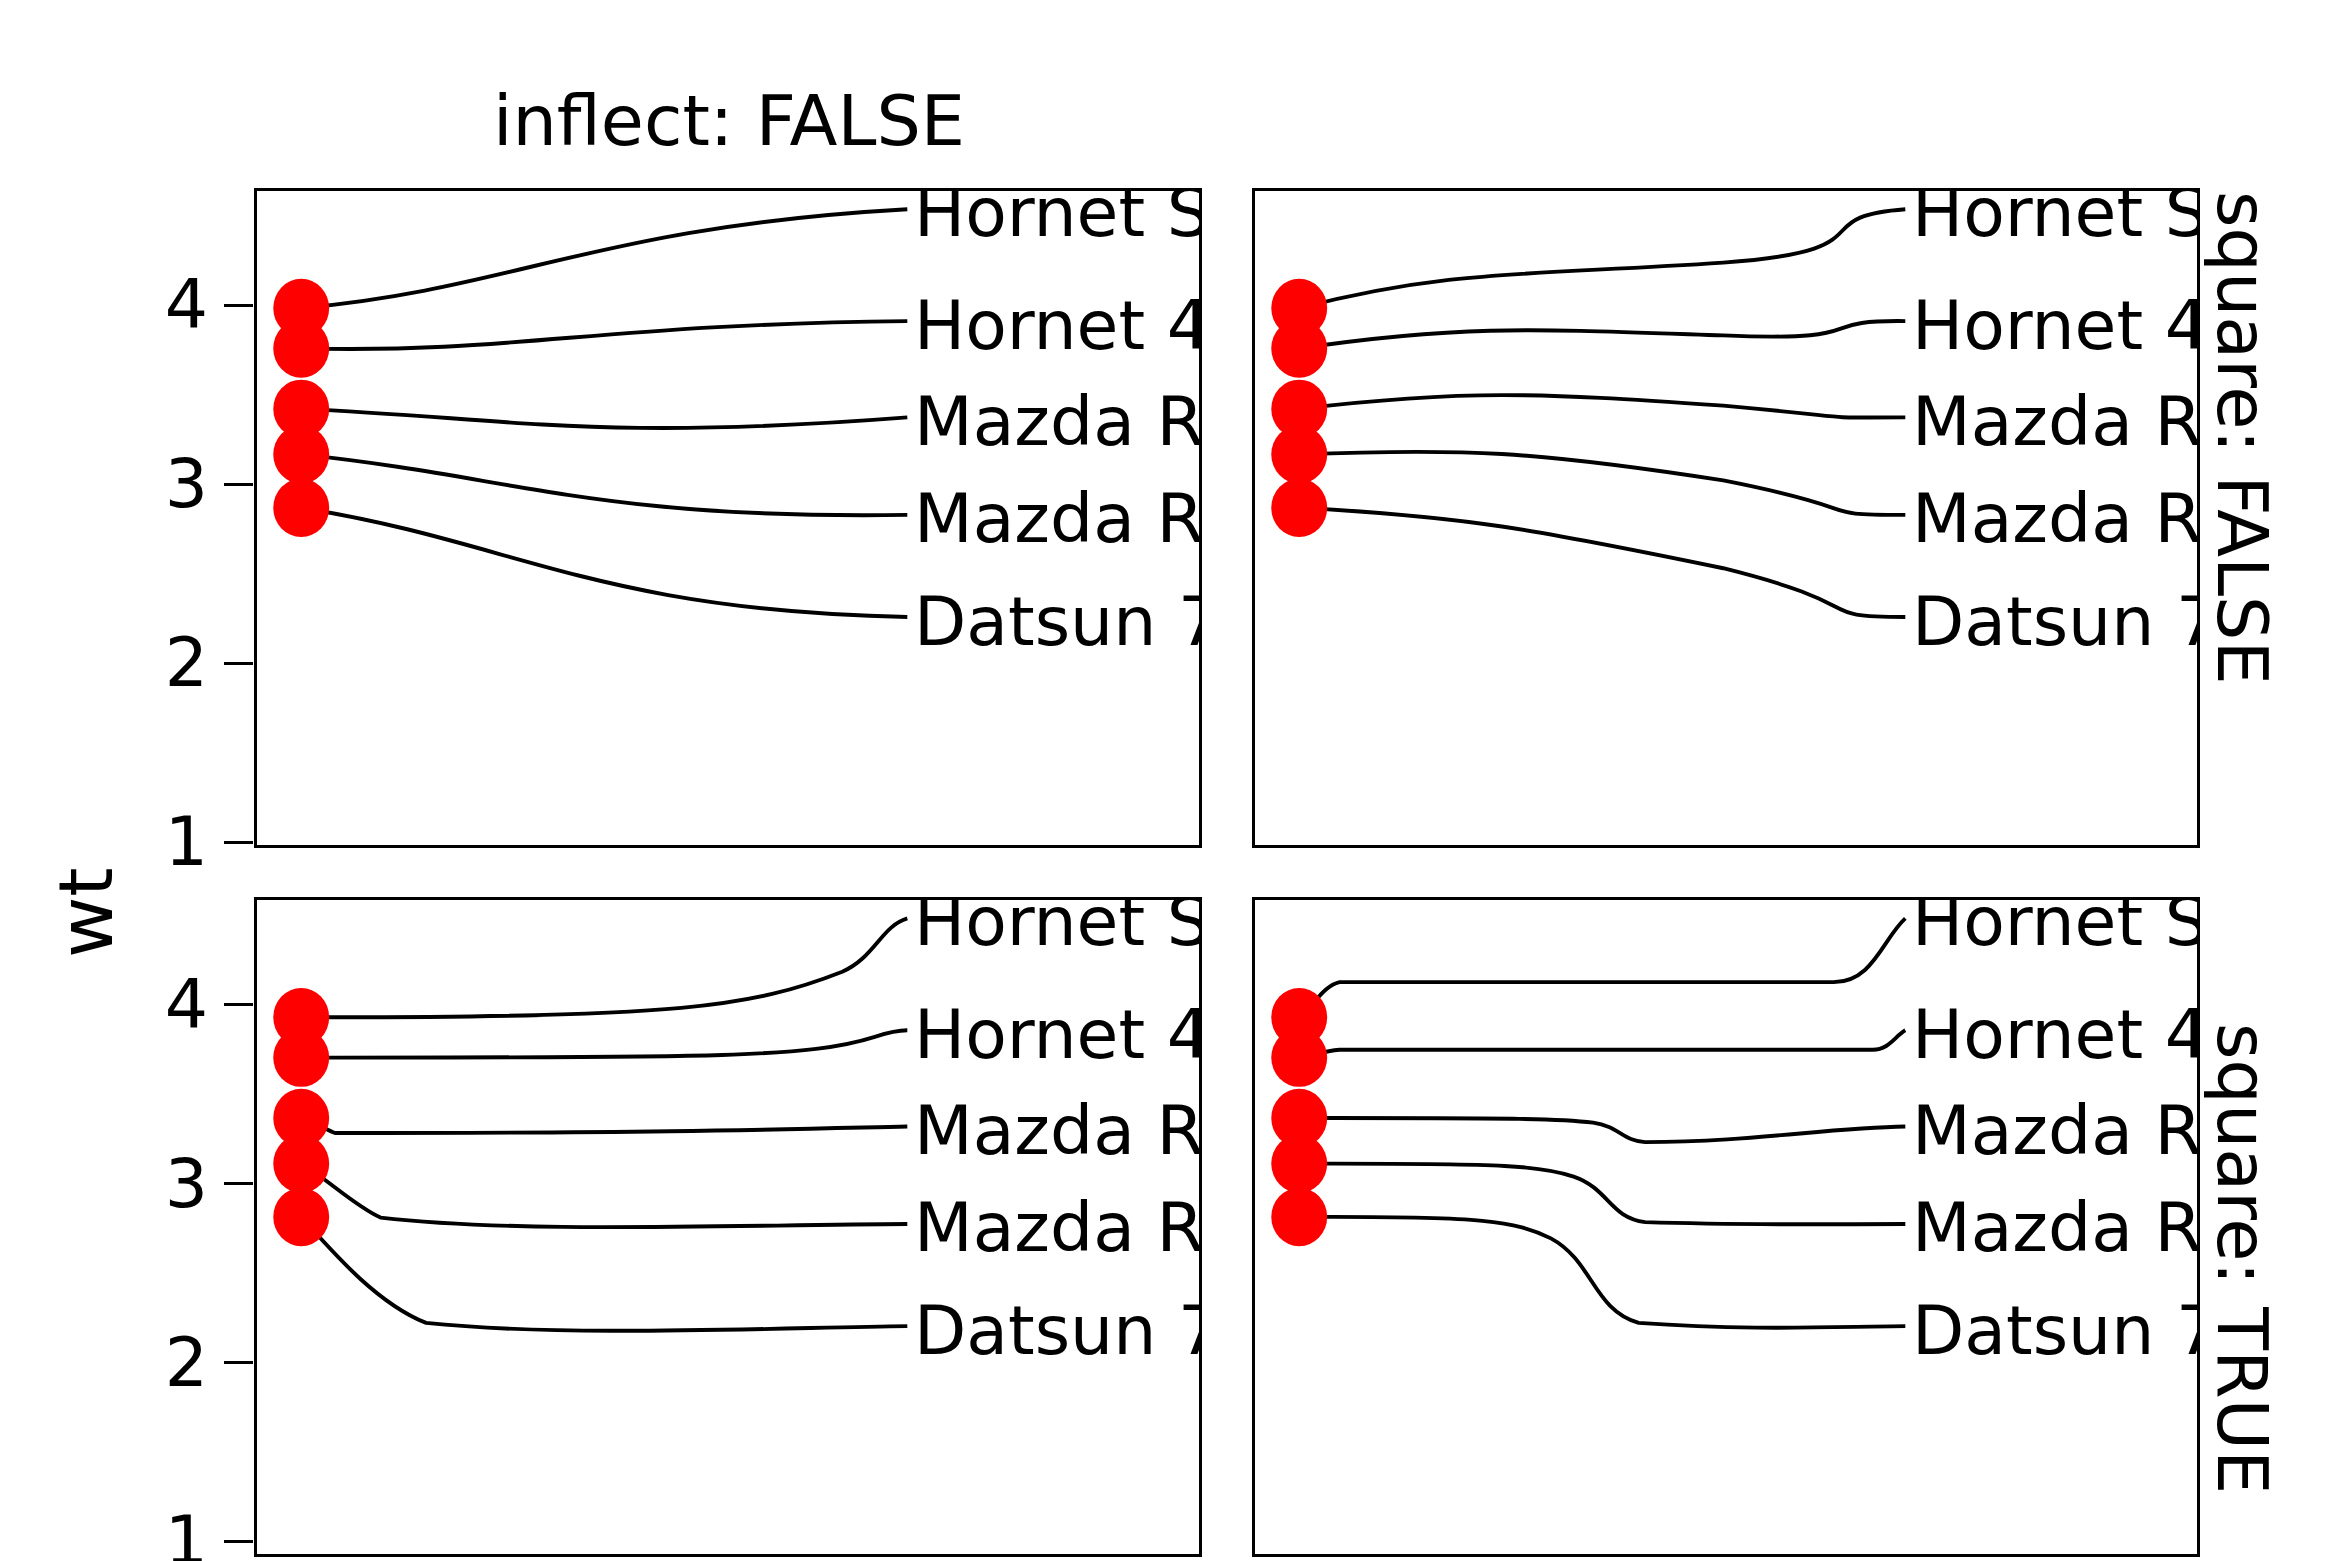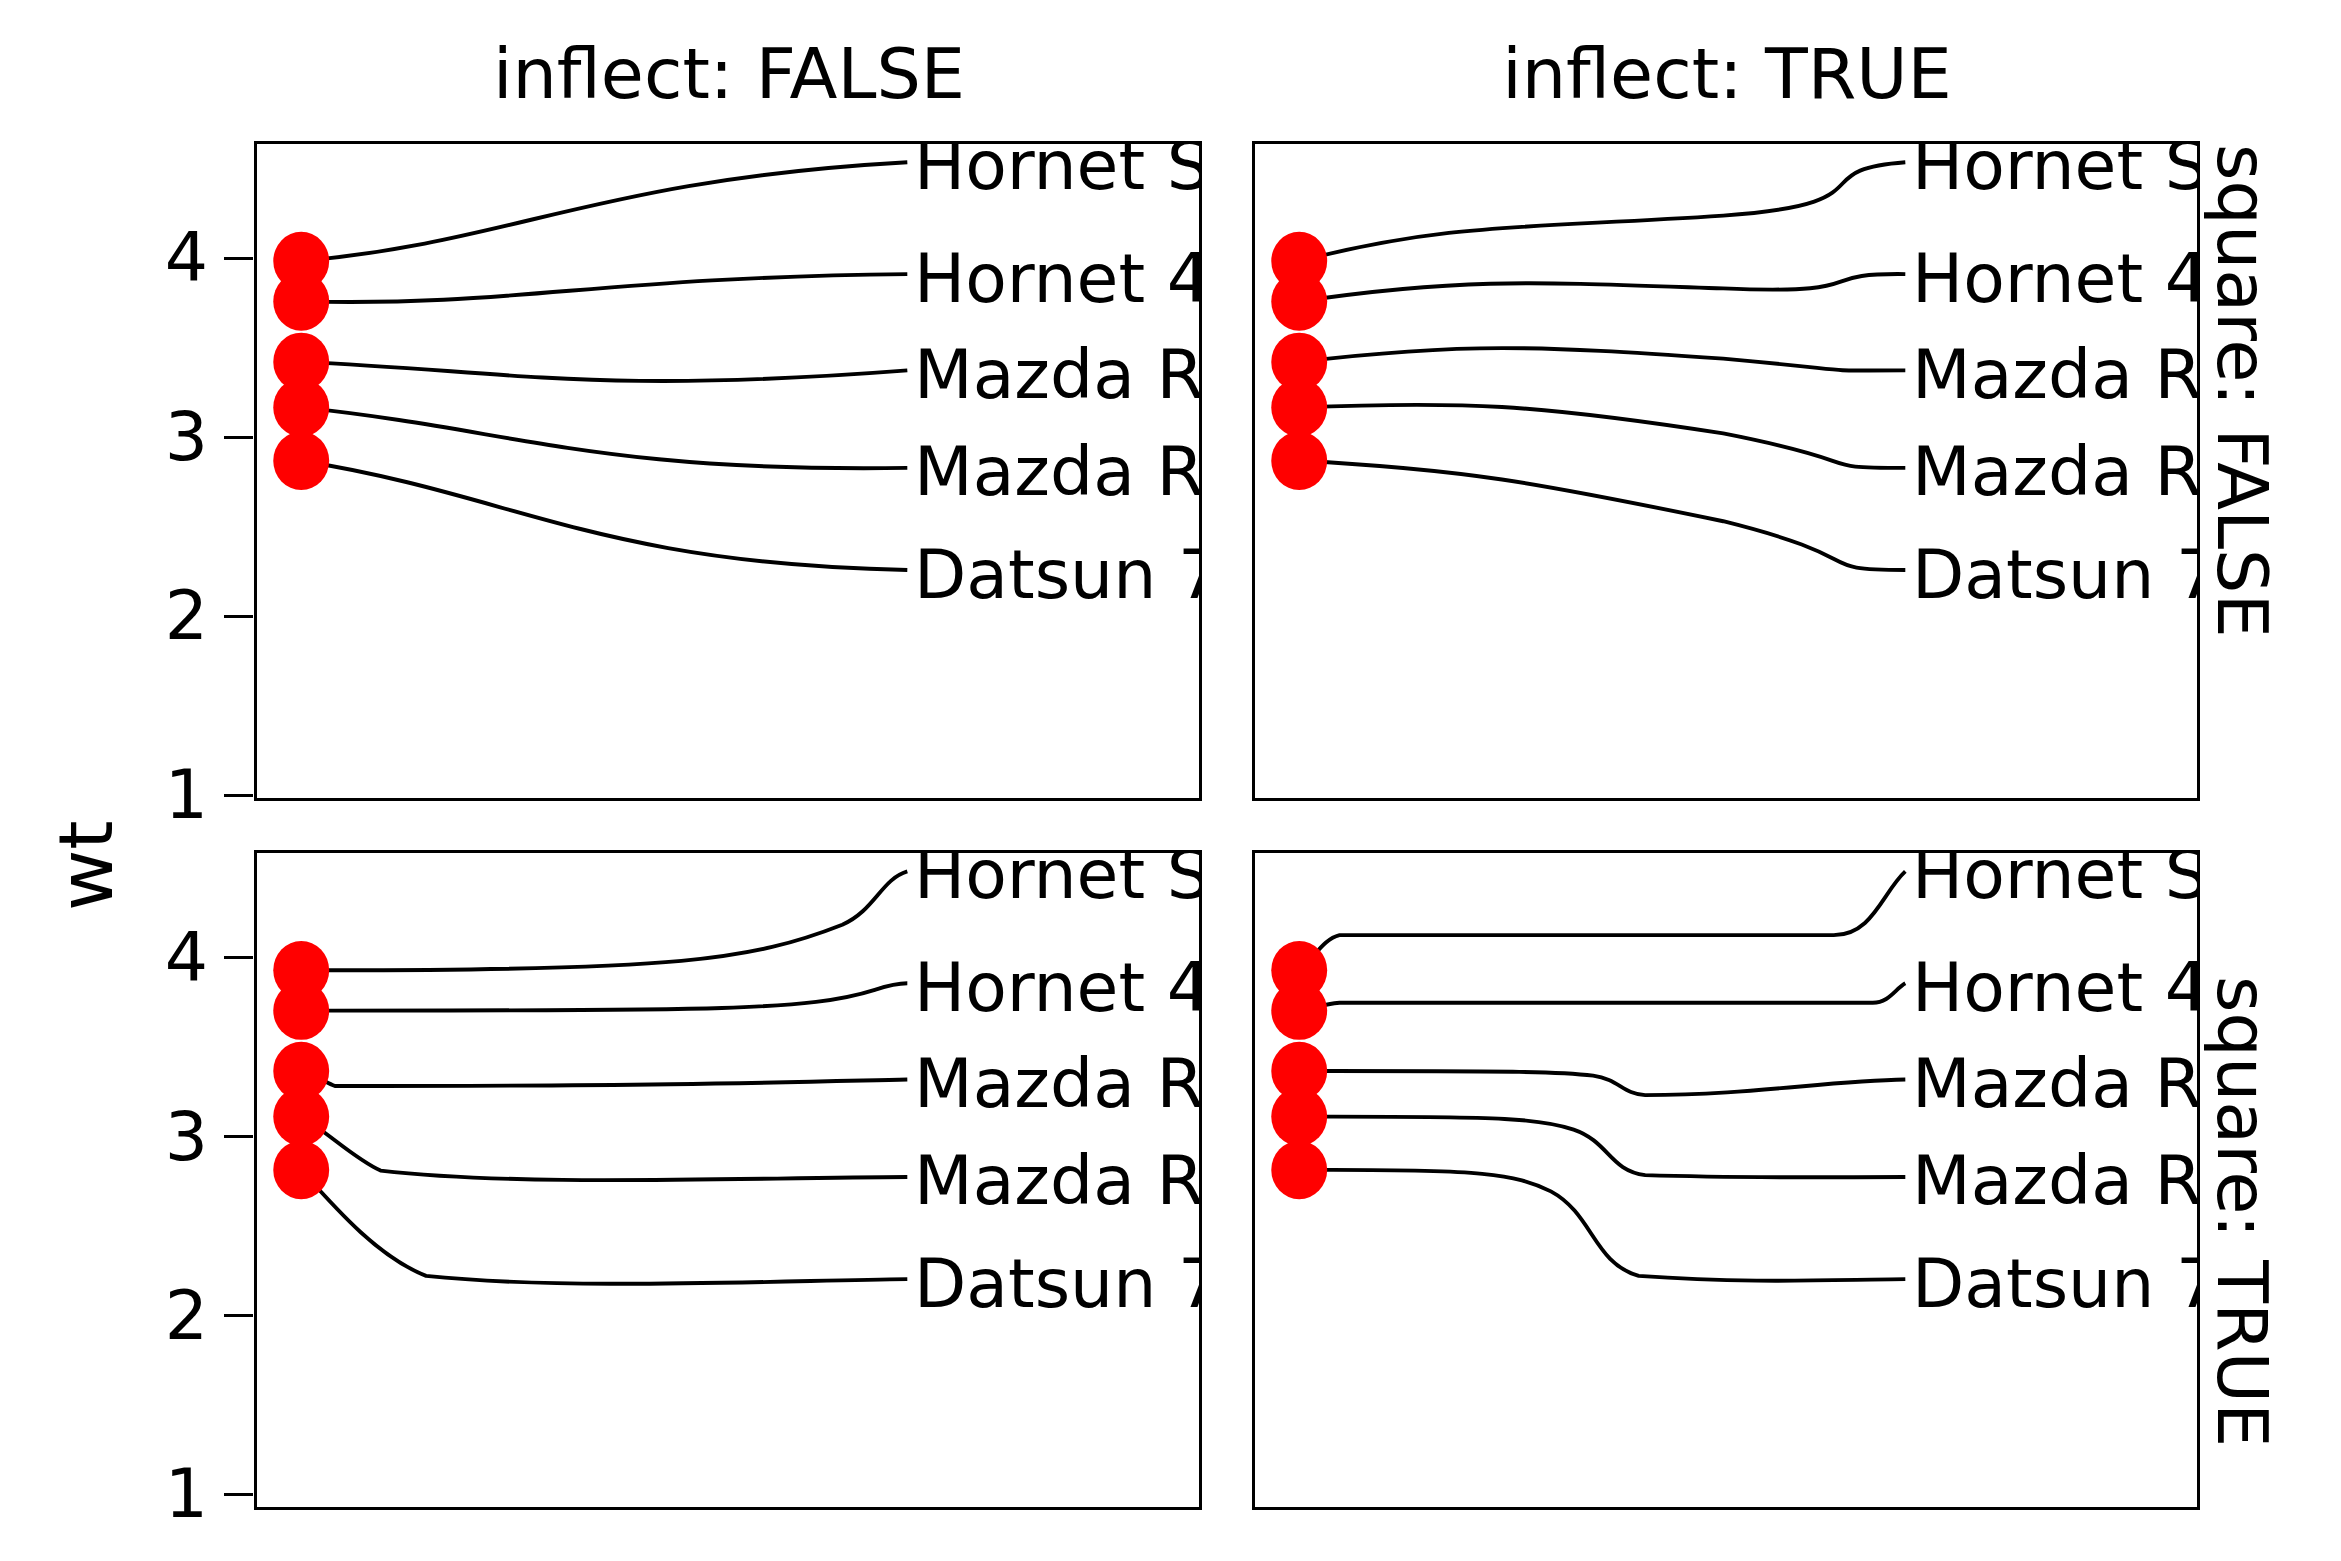--- a/index.html
+++ b/index.html
@@ -11,20 +11,21 @@
     width: 2342px;
     height: 1561px;
     font-family: "DejaVu Sans", sans-serif;
     overflow: hidden;
   }
   #root {
     position: relative;
     width: 2342px;
     height: 1174px;
     background: #ffffff;
+    margin-top: 47px;
   }
   .strip-top {
     position: absolute;
     font-size: 70px;
     line-height: 1;
     color: #000000;
     text-align: center;
     white-space: nowrap;
     letter-spacing: 0px;
   }
@@ -74,21 +75,20 @@
     color: #000000;
     white-space: nowrap;
   }
 </style>
 </head>
 <body>
 
 <div id="root">
 
   <div class="strip-top" style="left:254px; top:39px; width:950px;">inflect: FALSE</div>
-  <div class="strip-top" style="left:1252px; top:39px; width:950px;">inflect: TRUE</div>
 
   <div class="strip-right" style="left:2277px; top:144px;">square: FALSE</div>
   <div class="strip-right" style="left:2277px; top:976px;">square: TRUE</div>
 
   <div class="axis-title" style="left:49px; top:911px;">wt</div>
 
   <div class="tick-label" style="left:78px; top:224px; width:130px;">4</div>
   <div class="tick-mark" style="left:224px; top:257px; width:29px;"></div>
 
   <div class="tick-label" style="left:78px; top:403px; width:130px;">3</div>

